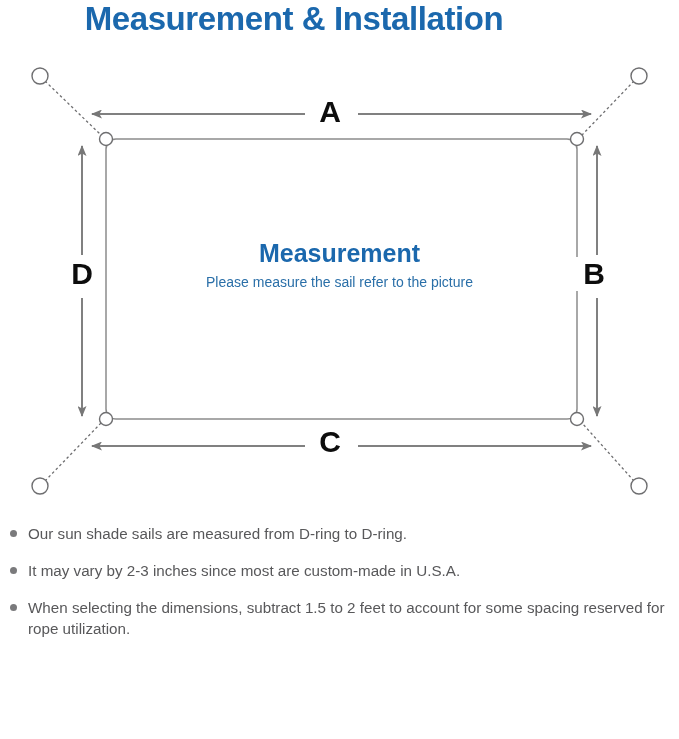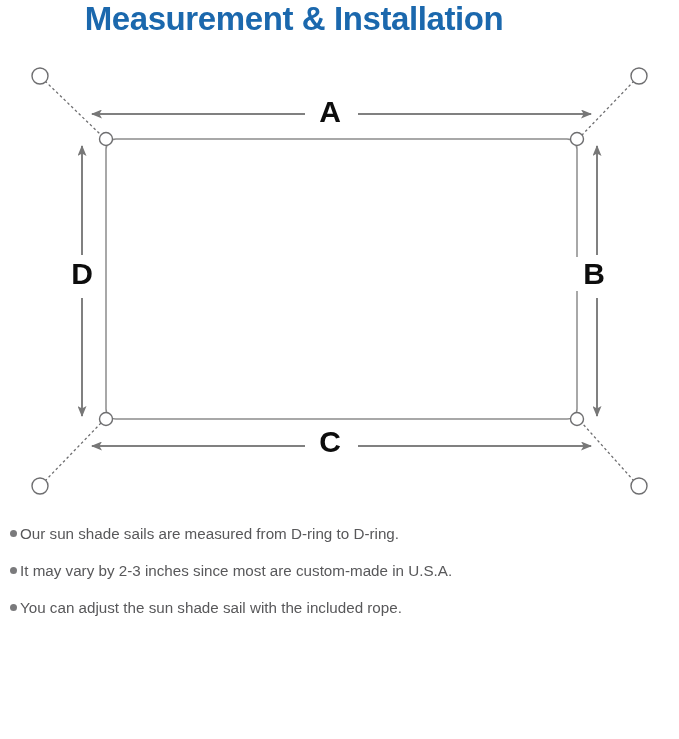--- a/index.html
+++ b/index.html
@@ -87,21 +87,21 @@
 
   
   .notes {
     position: absolute;
     left: 0;
     top: 523px;
     width: 679px;
   }
   .note-item {
     position: relative;
-    padding-left: 20px;
+    padding-left: 28px;
     padding-right: 6px;
     margin-bottom: 16px;
     font-family: "Liberation Sans", sans-serif;
     font-size: 15.2px;
     line-height: 21px;
     color: #58585a;
   }
   .note-item .dot {
     position: absolute;
     left: 10px;
@@ -168,28 +168,32 @@
       <line x1="597" y1="205" x2="597" y2="96" marker-end="url(#arrHead)"></line>
       <line x1="597" y1="248" x2="597" y2="366" marker-end="url(#arrHead)"></line>
     </g>
   </svg>
 
   <div class="dim-letter dim-a">A</div>
   <div class="dim-letter dim-b">B</div>
   <div class="dim-letter dim-c">C</div>
   <div class="dim-letter dim-d">D</div>
 
+  <div class="sail-label">
+    <div class="heading">Measurement</div>
+    <div class="sub">Please measure the sail refer to the picture</div>
+  </div>
 </div>
 
 <div class="notes">
   <div class="note-item">
     <span class="dot"></span>
     <span>Our sun shade sails are measured from D-ring to D-ring.</span>
   </div>
   <div class="note-item">
     <span class="dot"></span>
     <span>It may vary by 2-3 inches since most are custom-made in U.S.A.</span>
   </div>
   <div class="note-item">
     <span class="dot"></span>
-    <span>You can adjust the sun shade sail with the included rope.</span>
+    <span>When selecting the dimensions, subtract 1.5 to 2 feet to account for some spacing reserved for rope utilization.</span>
   </div>
 </div>
 
 </body></html>

